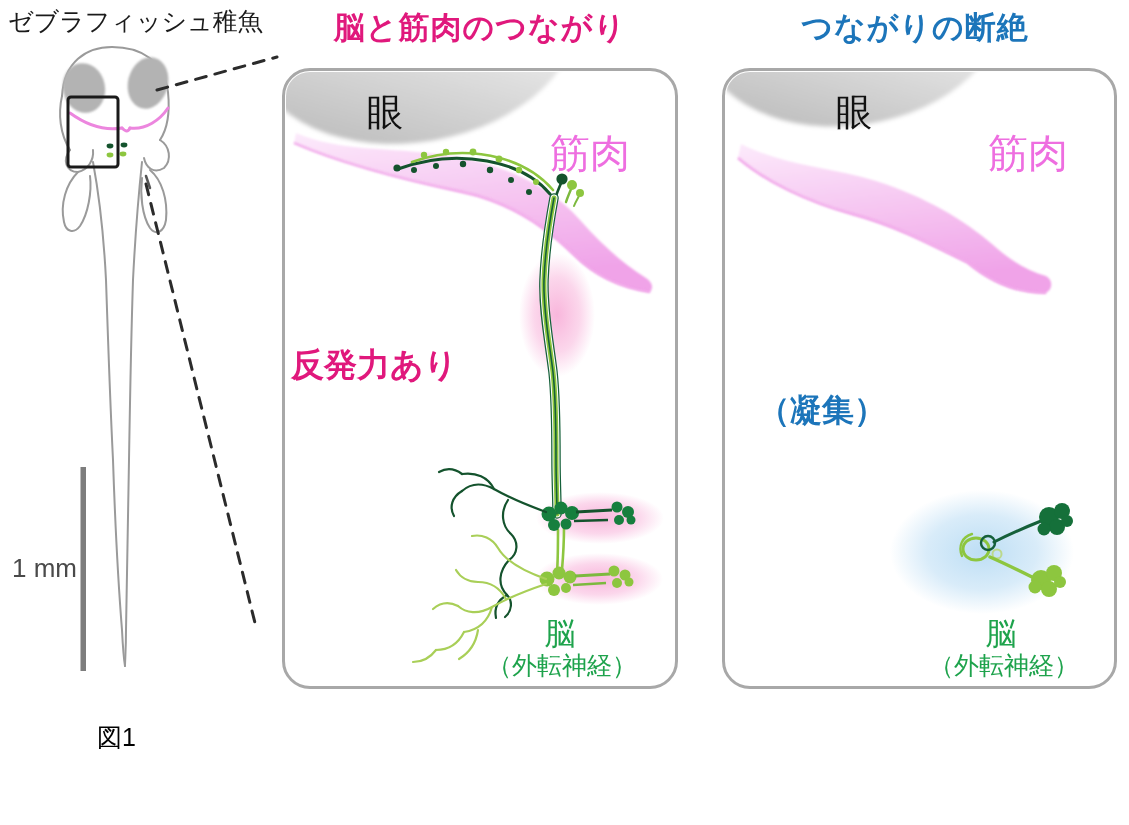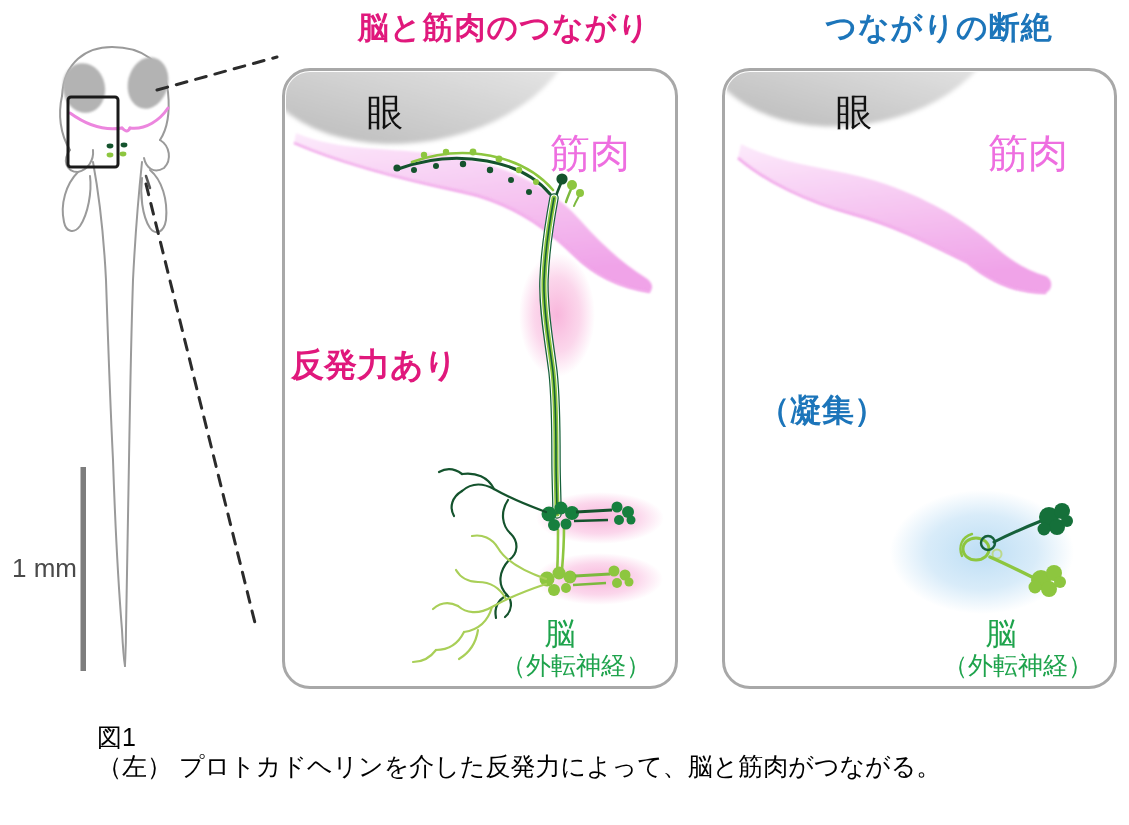--- a/index.html
+++ b/index.html
@@ -10,37 +10,37 @@
   .panel{
     position:absolute;background:#ffffff;border:3px solid #a8a8a8;border-radius:28px;
     box-sizing:border-box;
   }
   .panel-mid{left:282px;top:68px;width:396px;height:621px;}
   .panel-right{left:722px;top:68px;width:395px;height:621px;}
   svg.art{position:absolute;left:0;top:0;pointer-events:none;}
   .lbl{position:absolute;white-space:nowrap;pointer-events:none;}
   .centered{transform:translateX(-50%);}
   .fish-label{left:8px;top:5px;font-size:25px;color:#1a1a1a;}
-  .title{font-weight:bold;letter-spacing:1px;font-size:31px;top:7px;margin-left:24px;}
+  .title{font-weight:bold;letter-spacing:1px;font-size:31px;top:7px;}
   .title-connected{left:480px;color:#e0187c;}
   .title-disconnected{left:915px;color:#1c75ba;}
   .eye-label{font-size:37px;color:#111;top:88px;}
   .eye-mid{left:385px;}
   .eye-right{left:854px;}
   .muscle-label{font-size:40px;color:#ee6ee0;top:126px;}
   .muscle-mid{left:590px;}
   .muscle-right{left:1028px;}
   .state-label{font-size:33px;font-weight:bold;}
   .state-mid{left:291px;top:343px;color:#e0187c;}
   .state-right{left:825px;top:345px;color:#1c75ba;}
   .state-sub-right{left:822px;top:389px;color:#1c75ba;font-size:32px;font-weight:bold;font-family:Liberation Serif, serif;}
   .brain-label{font-size:31px;color:#1ea34c;top:613px;}
   .brain-mid{left:560px;}
   .brain-right{left:1001px;}
-  .nerve-label{font-size:25px;color:#1ea34c;top:649px;margin-left:14px;}
+  .nerve-label{font-size:25px;color:#1ea34c;top:649px;}
   .nerve-mid{left:562px;}
   .nerve-right{left:1004px;}
   .scale-label{left:12px;top:553px;font-size:26px;color:#4a4a4a;}
   .caption{position:absolute;left:97px;top:723px;font-size:25px;color:#000;line-height:29px;}
 </style>
 </head>
 <body>
 
 <div class="stage">
 
@@ -270,36 +270,36 @@
           <circle cx="1041" cy="580" r="10"></circle>
             <circle cx="1054" cy="573" r="8"></circle>
           <circle cx="1049" cy="589" r="8"></circle>
             <circle cx="1035" cy="587" r="6.5"></circle>
           <circle cx="1060" cy="582" r="6"></circle>
         </g>
       </g>
     </g>
   </svg>
 
+  <div class="lbl fish-label">ゼブラフィッシュ稚魚</div>
 
   <div class="lbl title title-connected centered">脳と筋肉のつながり</div>
   <div class="lbl title title-disconnected centered">つながりの断絶</div>
 
   <div class="lbl eye-label eye-mid centered">眼</div>
   <div class="lbl muscle-label muscle-mid centered">筋肉</div>
   <div class="lbl state-label state-mid">反発力あり</div>
   <div class="lbl brain-label brain-mid centered">脳</div>
   <div class="lbl nerve-label nerve-mid centered">（外転神経）</div>
 
   <div class="lbl eye-label eye-right centered">眼</div>
   <div class="lbl muscle-label muscle-right centered">筋肉</div>
   <div class="lbl state-sub-right centered">（凝集）</div>
   <div class="lbl brain-label brain-right centered">脳</div>
   <div class="lbl nerve-label nerve-right centered">（外転神経）</div>
 
   <div class="lbl scale-label">1 mm</div>
 
   <div class="caption">
     <div>図1</div>
-    <div>（左） プロトカドヘリンを介した反発力によって、脳と筋肉がつながる。</div>
   </div>
 
 </div>
 
 </body></html>

